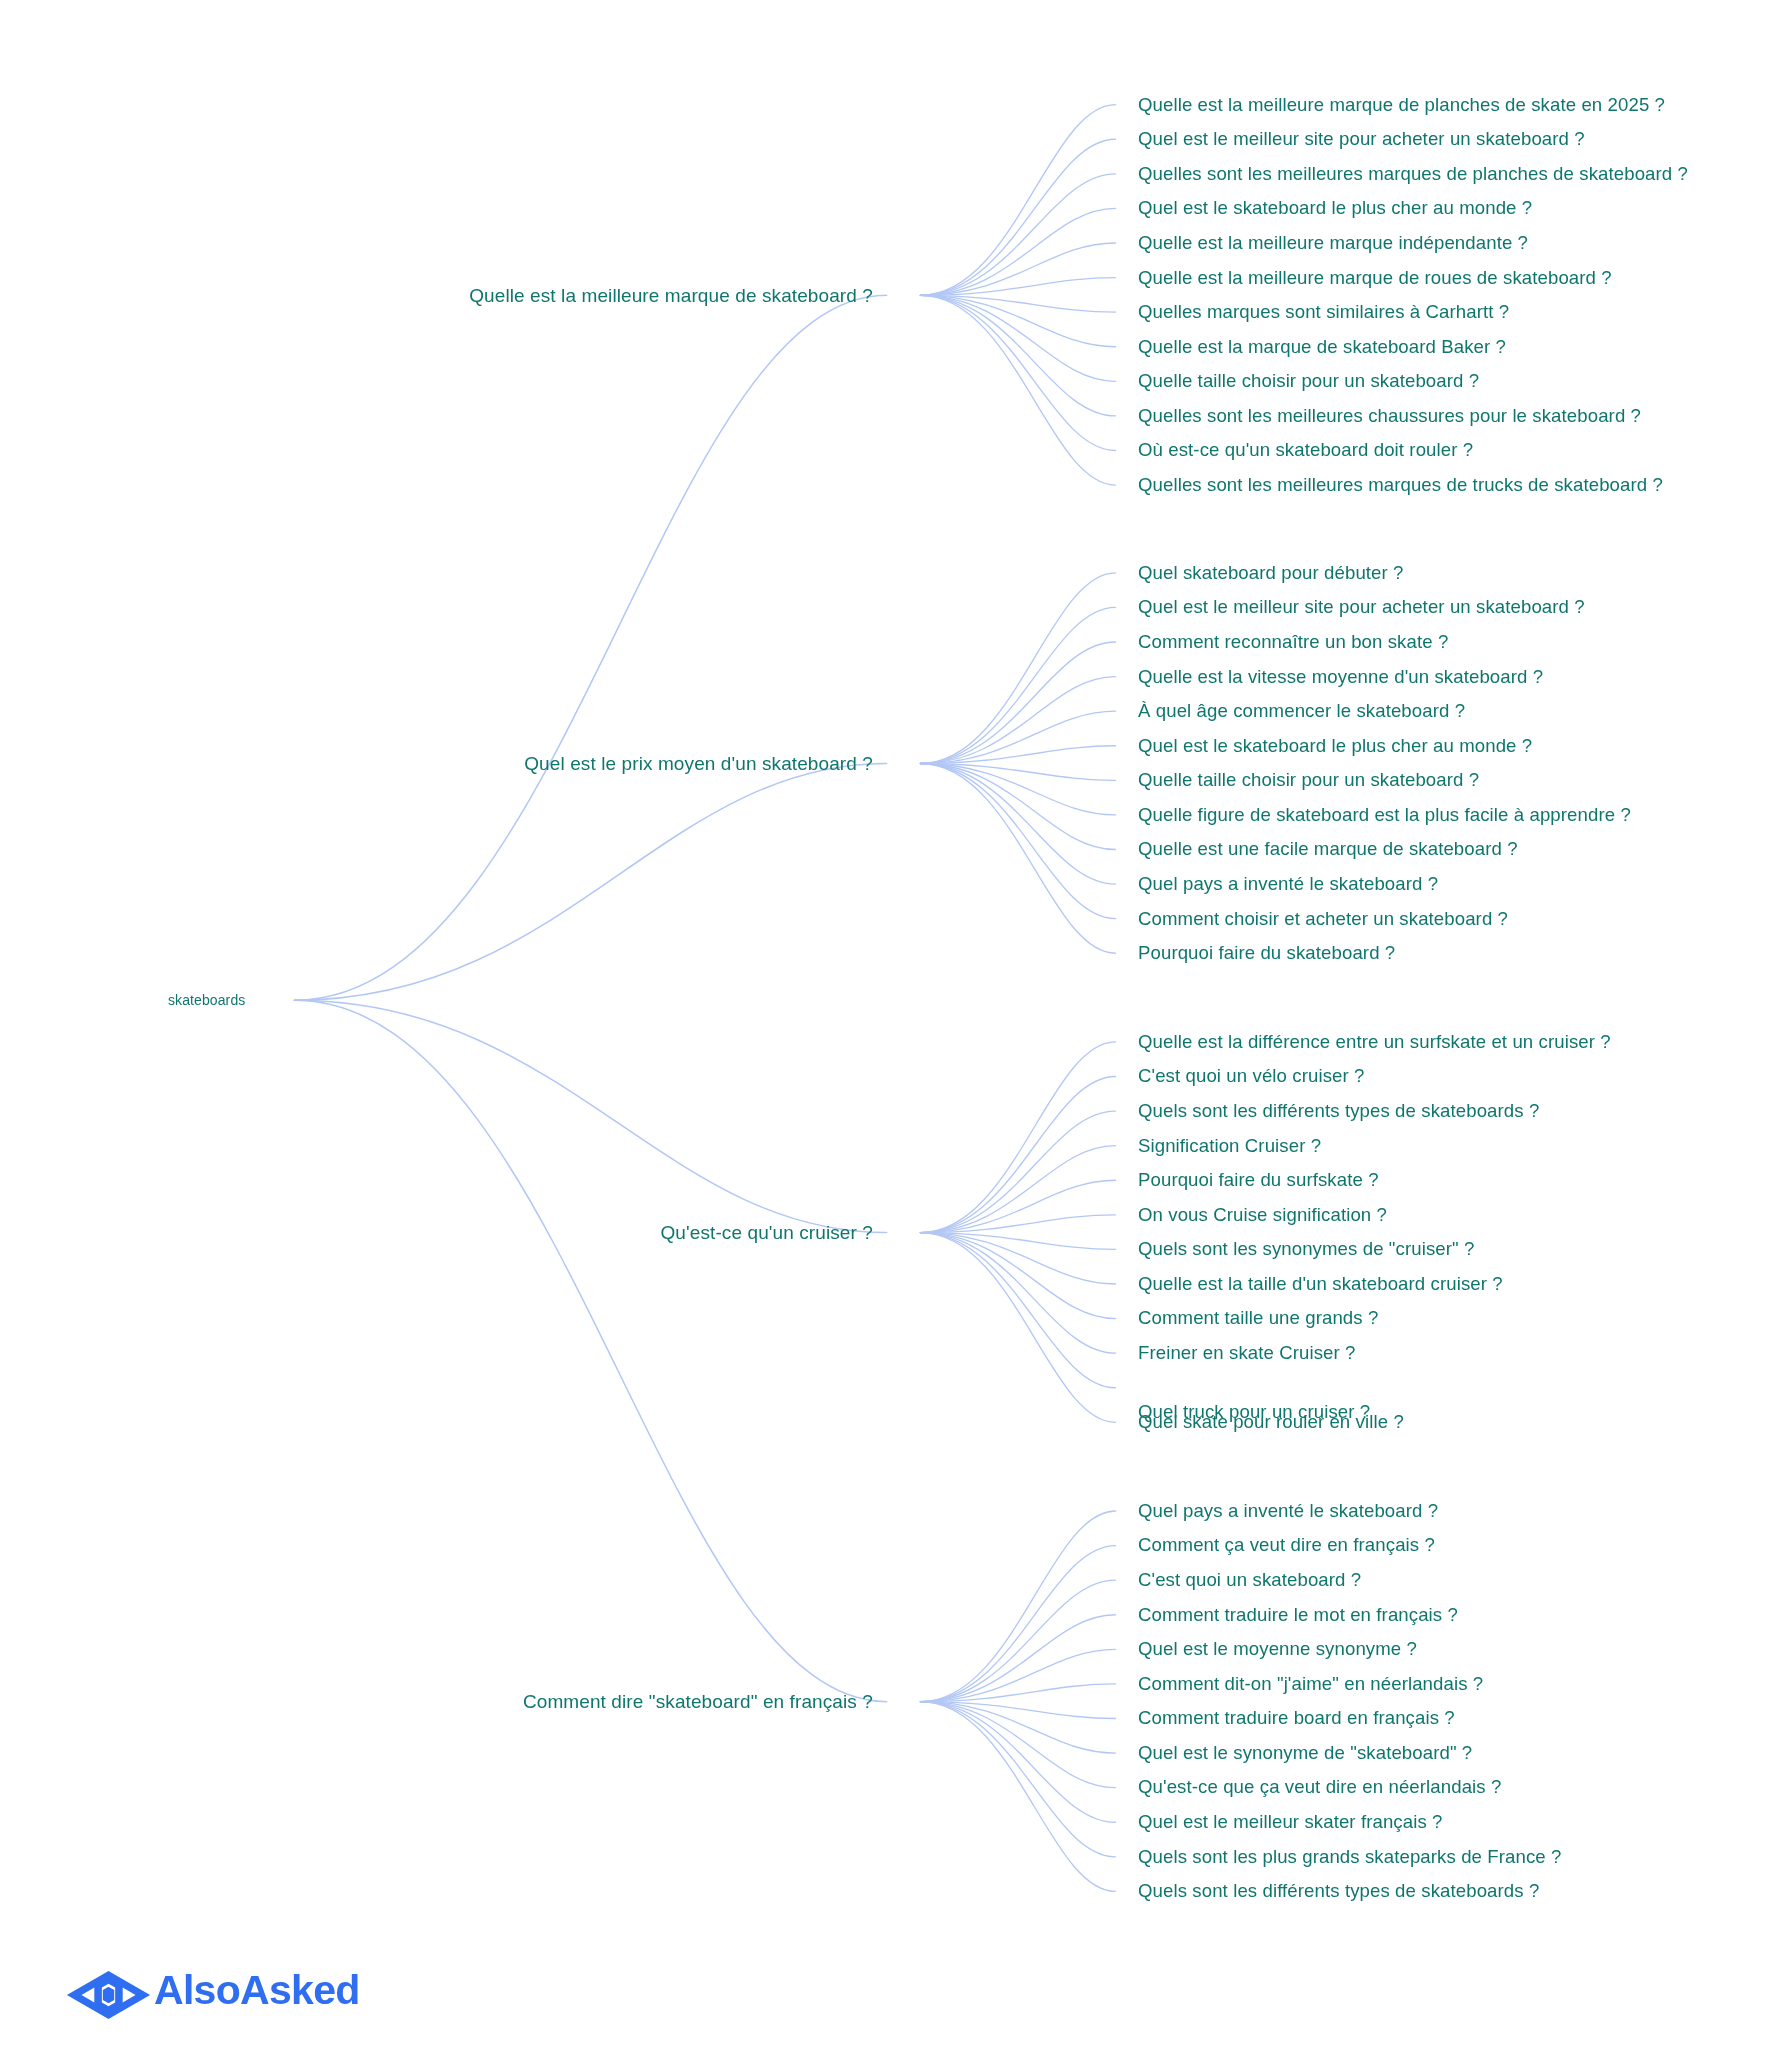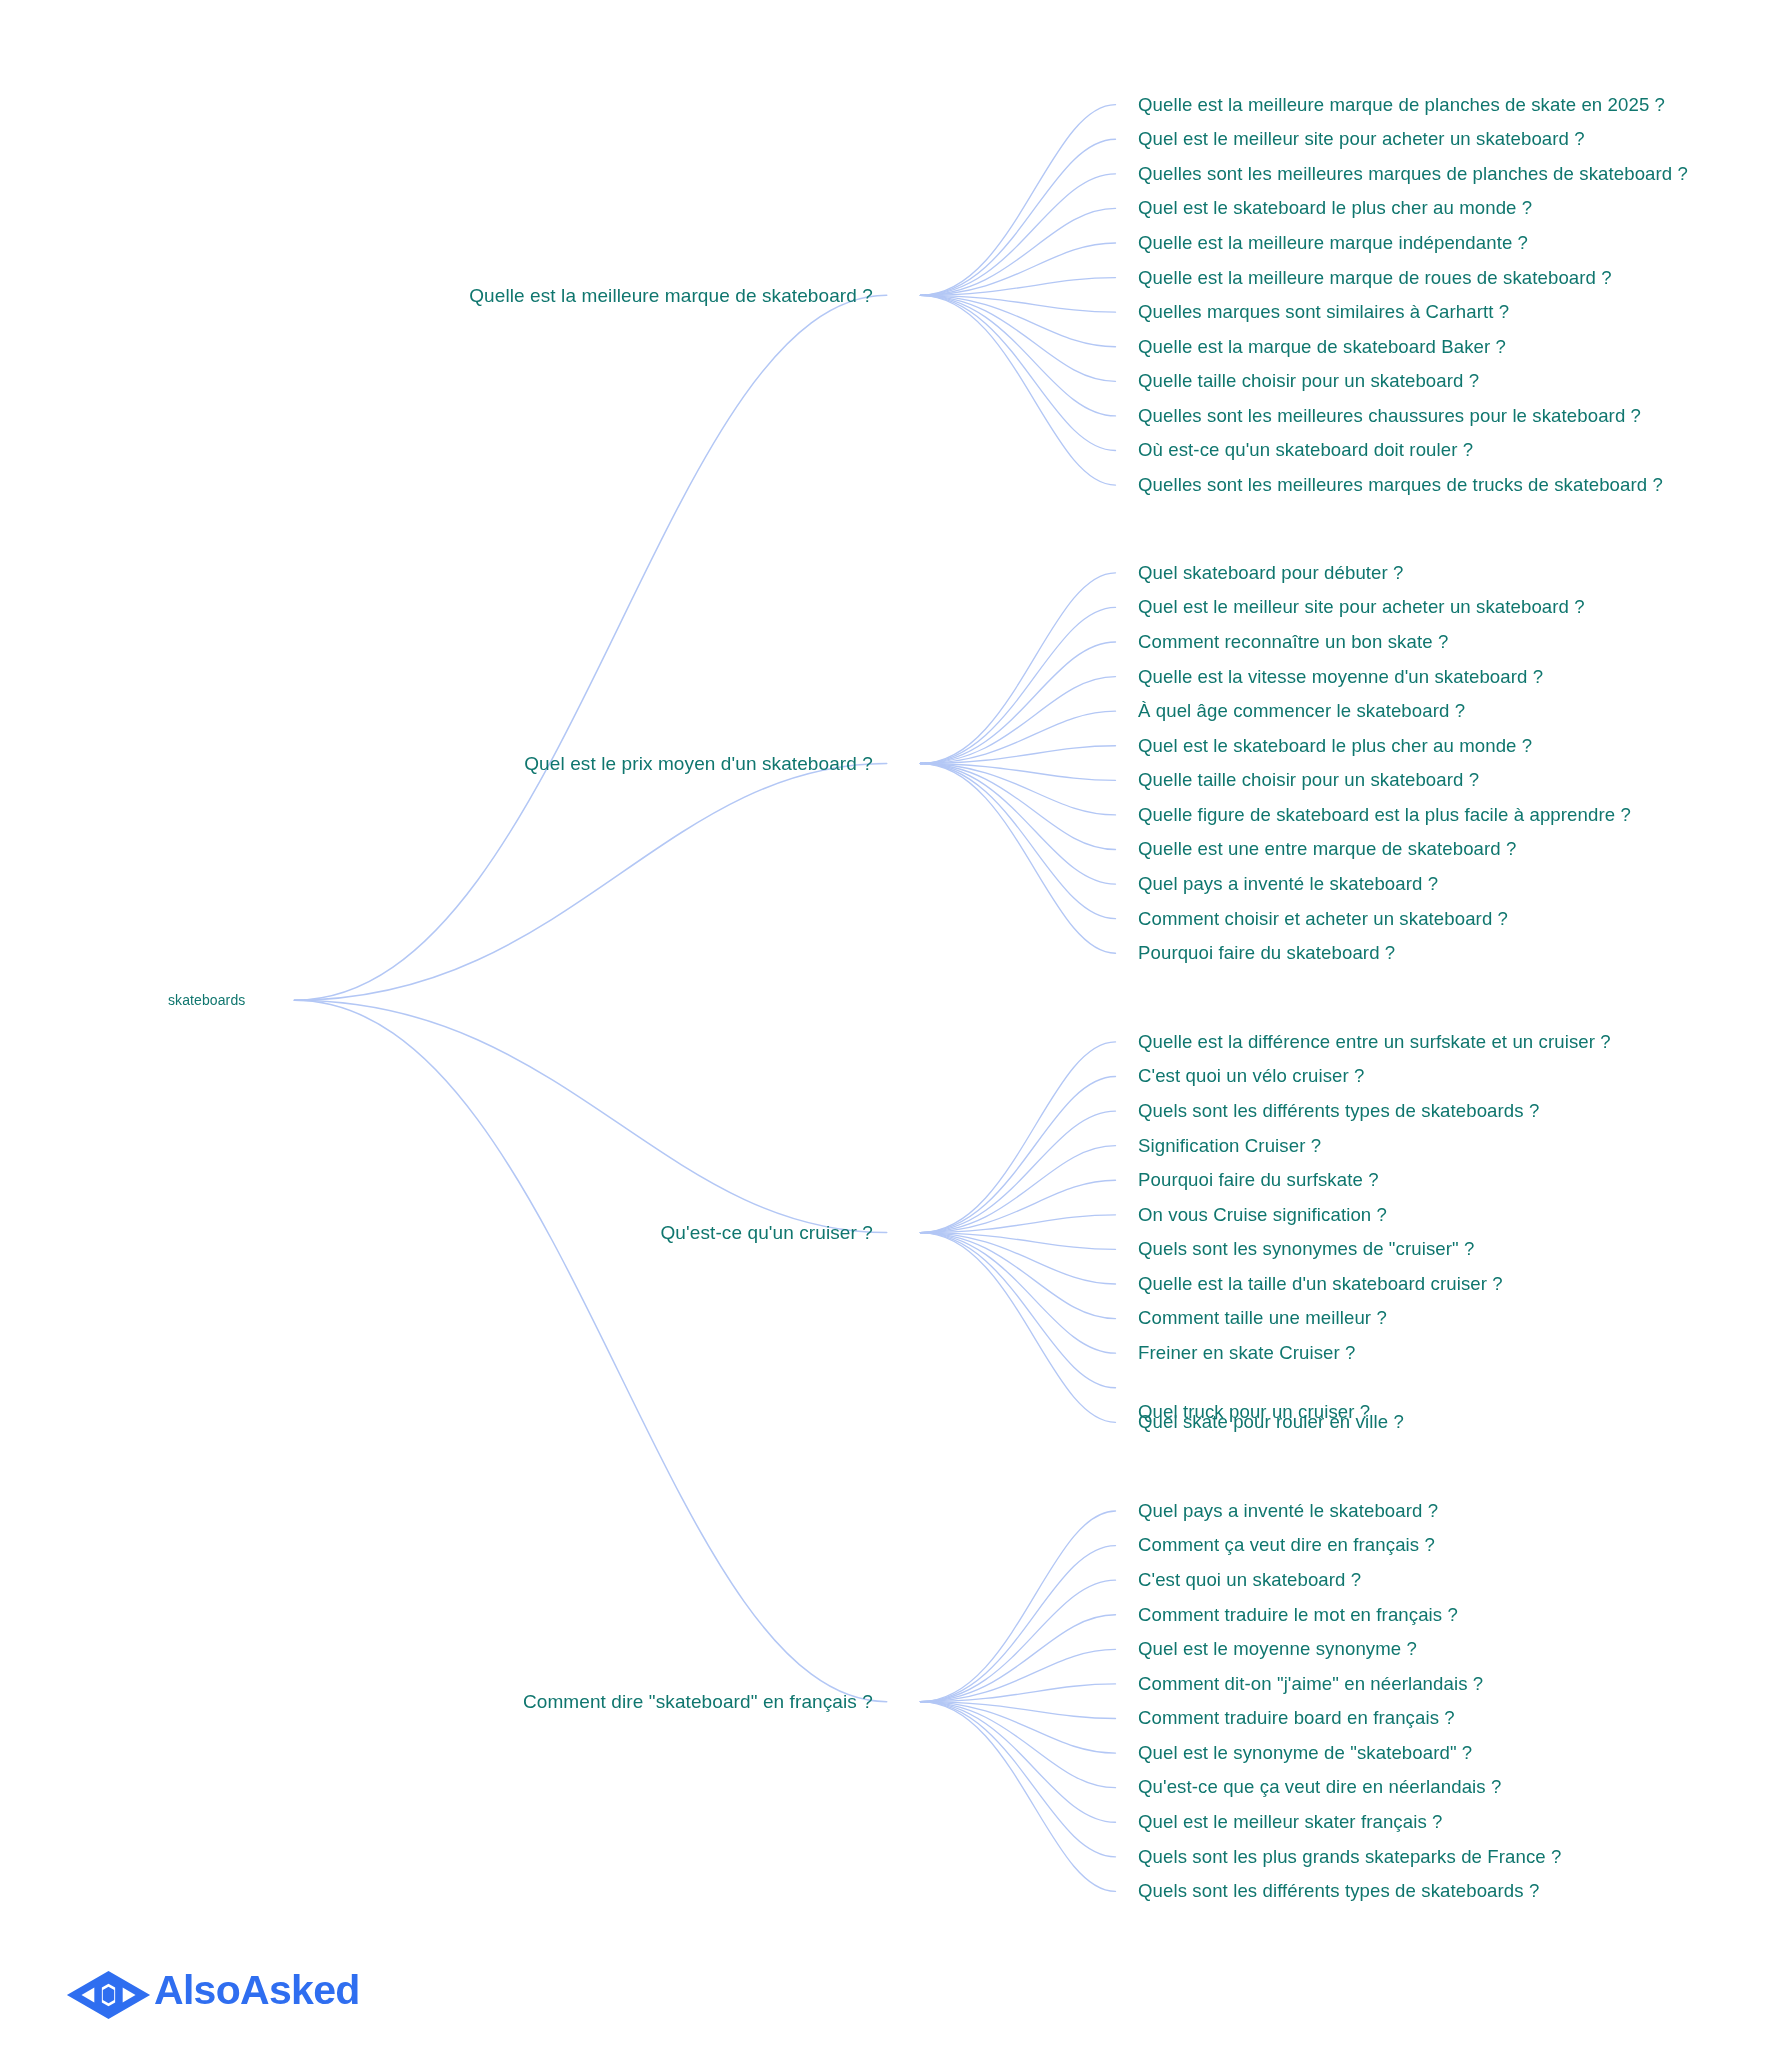--- a/index.html
+++ b/index.html
@@ -157,34 +157,34 @@
       <div class="node-label child-label" style="top: 485px; left: 1138px;">Quelles sont les meilleures marques de trucks de skateboard ?</div>
       <div class="node-label branch-label" style="top: 763px; left: 0px; width: 873px;">Quel est le prix moyen d'un skateboard ?</div>
       <div class="node-label child-label" style="top: 573px; left: 1138px;">Quel skateboard pour débuter ?</div>
       <div class="node-label child-label" style="top: 607px; left: 1138px;">Quel est le meilleur site pour acheter un skateboard ?</div>
       <div class="node-label child-label" style="top: 642px; left: 1138px;">Comment reconnaître un bon skate ?</div>
       <div class="node-label child-label" style="top: 677px; left: 1138px;">Quelle est la vitesse moyenne d'un skateboard ?</div>
       <div class="node-label child-label" style="top: 711px; left: 1138px;">À quel âge commencer le skateboard ?</div>
       <div class="node-label child-label" style="top: 746px; left: 1138px;">Quel est le skateboard le plus cher au monde ?</div>
       <div class="node-label child-label" style="top: 780px; left: 1138px;">Quelle taille choisir pour un skateboard ?</div>
       <div class="node-label child-label" style="top: 815px; left: 1138px;">Quelle figure de skateboard est la plus facile à apprendre ?</div>
-      <div class="node-label child-label" style="top: 849px; left: 1138px;">Quelle est une entre marque de skateboard ?</div>
+      <div class="node-label child-label" style="top: 849px; left: 1138px;">Quelle est une facile marque de skateboard ?</div>
       <div class="node-label child-label" style="top: 884px; left: 1138px;">Quel pays a inventé le skateboard ?</div>
       <div class="node-label child-label" style="top: 919px; left: 1138px;">Comment choisir et acheter un skateboard ?</div>
       <div class="node-label child-label" style="top: 953px; left: 1138px;">Pourquoi faire du skateboard ?</div>
       <div class="node-label branch-label" style="top: 1232px; left: 0px; width: 873px;">Qu'est-ce qu'un cruiser ?</div>
       <div class="node-label child-label" style="top: 1042px; left: 1138px;">Quelle est la différence entre un surfskate et un cruiser ?</div>
       <div class="node-label child-label" style="top: 1076px; left: 1138px;">C'est quoi un vélo cruiser ?</div>
       <div class="node-label child-label" style="top: 1111px; left: 1138px;">Quels sont les différents types de skateboards ?</div>
       <div class="node-label child-label" style="top: 1146px; left: 1138px;">Signification Cruiser ?</div>
       <div class="node-label child-label" style="top: 1180px; left: 1138px;">Pourquoi faire du surfskate ?</div>
       <div class="node-label child-label" style="top: 1215px; left: 1138px;">On vous Cruise signification ?</div>
       <div class="node-label child-label" style="top: 1249px; left: 1138px;">Quels sont les synonymes de "cruiser" ?</div>
       <div class="node-label child-label" style="top: 1284px; left: 1138px;">Quelle est la taille d'un skateboard cruiser ?</div>
-      <div class="node-label child-label" style="top: 1318px; left: 1138px;">Comment taille une meilleur ?</div>
+      <div class="node-label child-label" style="top: 1318px; left: 1138px;">Comment taille une grands ?</div>
       <div class="node-label child-label" style="top: 1353px; left: 1138px;">Freiner en skate Cruiser ?</div>
       <div class="node-label child-label" style="top: 1388px; left: 1138px; margin-top: 24px;">Quel truck pour un cruiser ?</div>
       <div class="node-label child-label" style="top: 1422px; left: 1138px;">Quel skate pour rouler en ville ?</div>
       <div class="node-label branch-label" style="top: 1701px; left: 0px; width: 873px;">Comment dire "skateboard" en français ?</div>
       <div class="node-label child-label" style="top: 1511px; left: 1138px;">Quel pays a inventé le skateboard ?</div>
       <div class="node-label child-label" style="top: 1545px; left: 1138px;">Comment ça veut dire en français ?</div>
       <div class="node-label child-label" style="top: 1580px; left: 1138px;">C'est quoi un skateboard ?</div>
       <div class="node-label child-label" style="top: 1615px; left: 1138px;">Comment traduire le mot en français ?</div>
       <div class="node-label child-label" style="top: 1649px; left: 1138px;">Quel est le moyenne synonyme ?</div>
       <div class="node-label child-label" style="top: 1684px; left: 1138px;">Comment dit-on "j'aime" en néerlandais ?</div>

